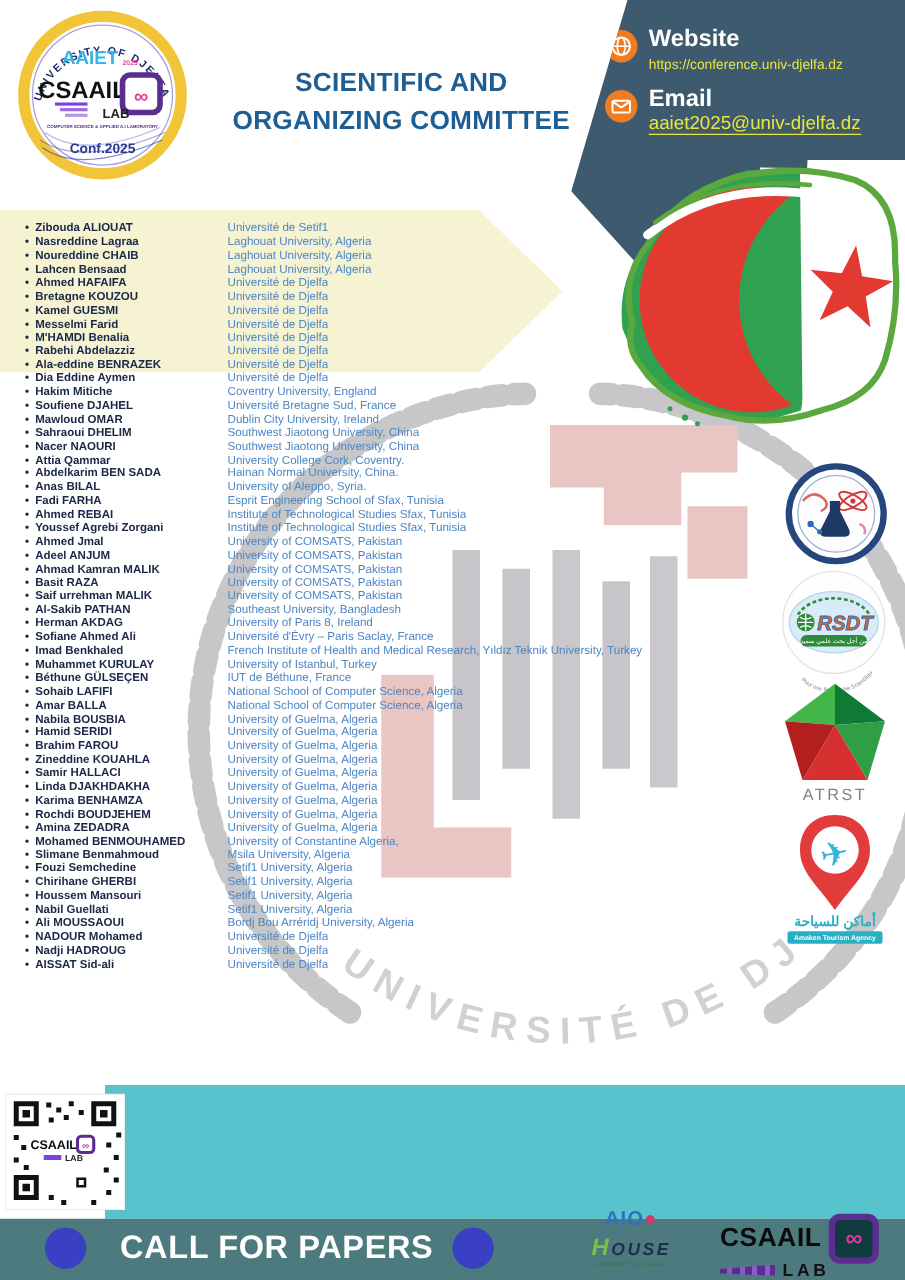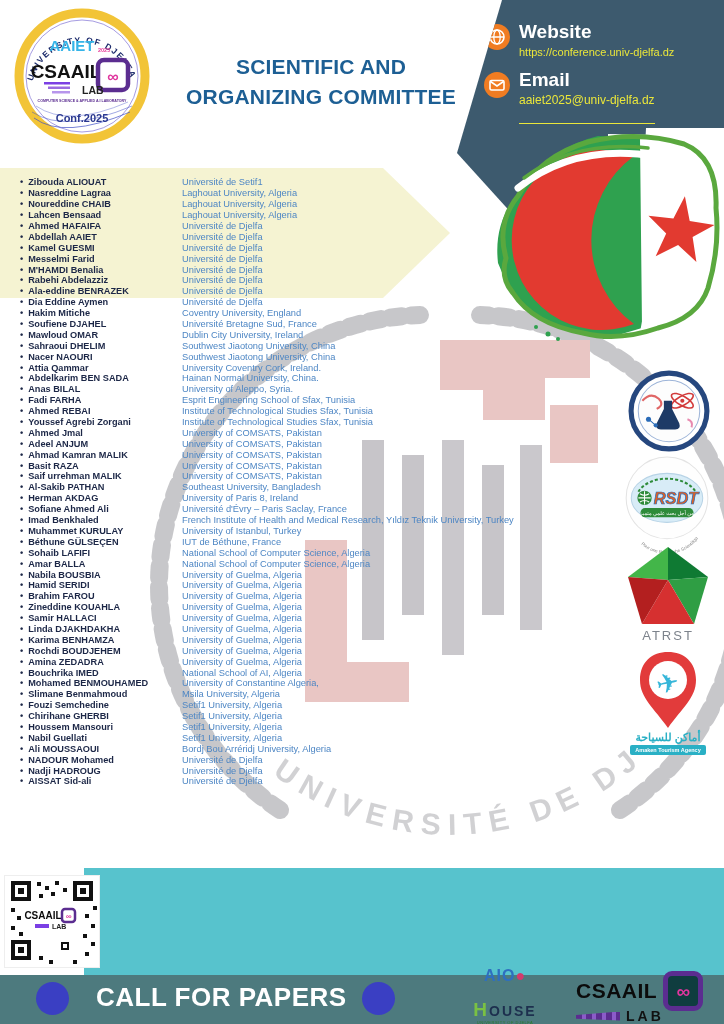--- a/index.html
+++ b/index.html
@@ -15,21 +15,21 @@
          color:#1d5f94;font-weight:800;font-size:21px;line-height:30px;letter-spacing:.2px;}
 
   .banner{position:absolute;left:450px;top:0;width:274px;height:318px;background:#3d5a6e;z-index:1;
           clip-path:polygon(52px 0,274px 0,274px 245px,165px 302px,102px 258px,7px 153px);}
   .contact{position:absolute;left:34px;top:22px;width:228px;}
   .contact-row{display:flex;align-items:flex-start;margin-bottom:10px;}
   .icon-circle{width:26px;height:26px;border-radius:50%;background:#f07c22;flex:0 0 26px;
                display:flex;align-items:center;justify-content:center;margin-right:9px;margin-top:2px;}
   .contact-label{color:#ffffff;font-weight:800;font-size:19px;line-height:19px;}
   .contact-link{color:#eae63a;font-size:11px;line-height:15px;display:inline-block;}
-  .contact-link.email{font-size:12px;border-bottom:1px solid #eae63a;padding-bottom:15px;}
+  .contact-link.email{font-size:15px;border-bottom:1px solid #eae63a;padding-bottom:1px;}
 
   .map{position:absolute;left:488px;top:128px;width:236px;height:215px;z-index:2;}
 
   
   .yellow-chevron{position:absolute;left:0;top:0;width:460px;height:310px;background:#f5f3d2;z-index:1;
           clip-path:polygon(0 168px,383px 168px,450px 233px,383px 298px,0 298px);}
   .committee{position:absolute;left:20px;top:177px;width:698px;z-index:3;}
   .row{display:flex;height:10.9px;align-items:center;white-space:nowrap;}
   .nm{width:162px;flex:0 0 162px;font-weight:bold;font-size:9.2px;color:#1c2747;}
   .nm::before{content:"•";margin-right:5px;}
@@ -42,21 +42,21 @@
   .teal-strip{position:absolute;left:84px;top:868px;width:640px;height:107px;background:#57c3cd;z-index:2;}
   .qr-card{position:absolute;left:5px;top:876px;width:94px;height:91px;background:#ffffff;z-index:3;
            box-shadow:0 0 0 1px #eee;}
   .bottom-band{position:absolute;left:0;top:975px;width:724px;height:49px;background:#4d7a7e;z-index:3;}
   .dot-circle{position:absolute;width:33px;height:33px;border-radius:50%;background:#3a3fc3;top:7px;}
   .cfp{position:absolute;left:96px;top:7px;color:#ffffff;font-weight:900;font-size:26px;letter-spacing:.5px;}
 
   .aio{position:absolute;left:450px;top:-7px;width:110px;text-align:center;line-height:1;}
   .aio-top{font-size:16px;font-weight:900;color:#2e6fc0;letter-spacing:1px;}
   .aio-top .dot{color:#d23a6e;}
-  .aio-house{margin-top:16px;font-weight:800;color:#1d2f4e;font-size:14px;letter-spacing:2px;}
+  .aio-house{margin-top:5px;font-weight:800;color:#1d2f4e;font-size:14px;letter-spacing:2px;font-style:italic;}
   .aio-house .h{color:#7ac143;font-size:19px;}
   .aio-cap{margin-top:2px;font-size:4px;color:#2a7a2a;letter-spacing:.5px;}
 
   .cs-logo{position:absolute;left:576px;top:-4px;width:146px;}
   .cs-row1{display:flex;align-items:center;}
   .cs-name{font-size:21px;font-weight:900;color:#0b0b0b;letter-spacing:.5px;}
   .cs-badge{width:30px;height:30px;border:5px solid #5b2d90;border-radius:9px;margin-left:6px;
             display:flex;align-items:center;justify-content:center;background:#0f3d3f;}
   .cs-badge .inf{color:#e0369e;font-size:19px;font-weight:bold;line-height:1;}
   .cs-row2{display:flex;align-items:center;margin-top:-3px;}
@@ -175,21 +175,21 @@
     </div>
       <div class="row">
       <span class="nm">Lahcen Bensaad</span>
       <span class="af">Laghouat University, Algeria</span>
     </div>
       <div class="row">
       <span class="nm">Ahmed HAFAIFA</span>
       <span class="af">Université de Djelfa</span>
     </div>
       <div class="row">
-      <span class="nm">Abdellah AAIET</span>
+      <span class="nm">Bretagne KOUZOU</span>
       <span class="af">Université de Djelfa</span>
     </div>
       <div class="row">
       <span class="nm">Kamel GUESMI</span>
       <span class="af">Université de Djelfa</span>
     </div>
       <div class="row">
       <span class="nm">Messelmi Farid</span>
       <span class="af">Université de Djelfa</span>
     </div>
@@ -224,21 +224,21 @@
       <div class="row">
       <span class="nm">Sahraoui DHELIM</span>
       <span class="af">Southwest Jiaotong University, China</span>
     </div>
       <div class="row">
       <span class="nm">Nacer NAOURI</span>
       <span class="af">Southwest Jiaotong University, China</span>
     </div>
       <div class="row">
       <span class="nm">Attia Qammar</span>
-      <span class="af">University Coventry Cork, Ireland.</span>
+      <span class="af">University College Cork, Coventry.</span>
     </div>
       <div class="row">
       <span class="nm">Abdelkarim BEN SADA</span>
       <span class="af">Hainan Normal University, China.</span>
     </div>
       <div class="row">
       <span class="nm">Anas BILAL</span>
       <span class="af">University of Aleppo, Syria.</span>
     </div>
       <div class="row">
@@ -333,24 +333,20 @@
       <span class="nm">Karima BENHAMZA</span>
       <span class="af">University of Guelma, Algeria</span>
     </div>
       <div class="row">
       <span class="nm">Rochdi BOUDJEHEM</span>
       <span class="af">University of Guelma, Algeria</span>
     </div>
       <div class="row">
       <span class="nm">Amina ZEDADRA</span>
       <span class="af">University of Guelma, Algeria</span>
-    </div>
-      <div class="row">
-      <span class="nm">Bouchrika IMED</span>
-      <span class="af">National School of AI, Algeria</span>
     </div>
       <div class="row">
       <span class="nm">Mohamed BENMOUHAMED</span>
       <span class="af">University of Constantine Algeria,</span>
     </div>
       <div class="row">
       <span class="nm">Slimane Benmahmoud</span>
       <span class="af">Msila University, Algeria</span>
     </div>
       <div class="row">

